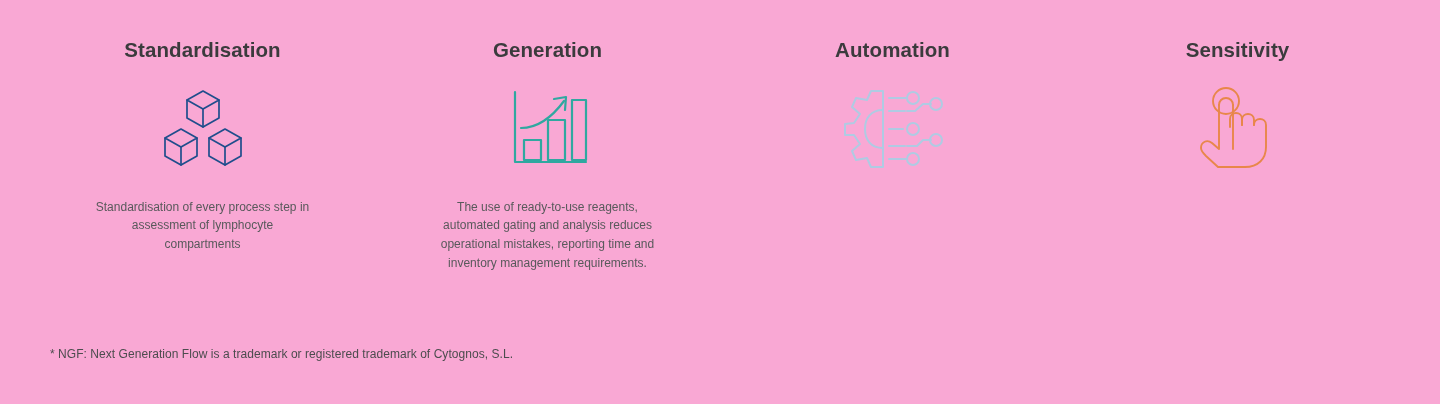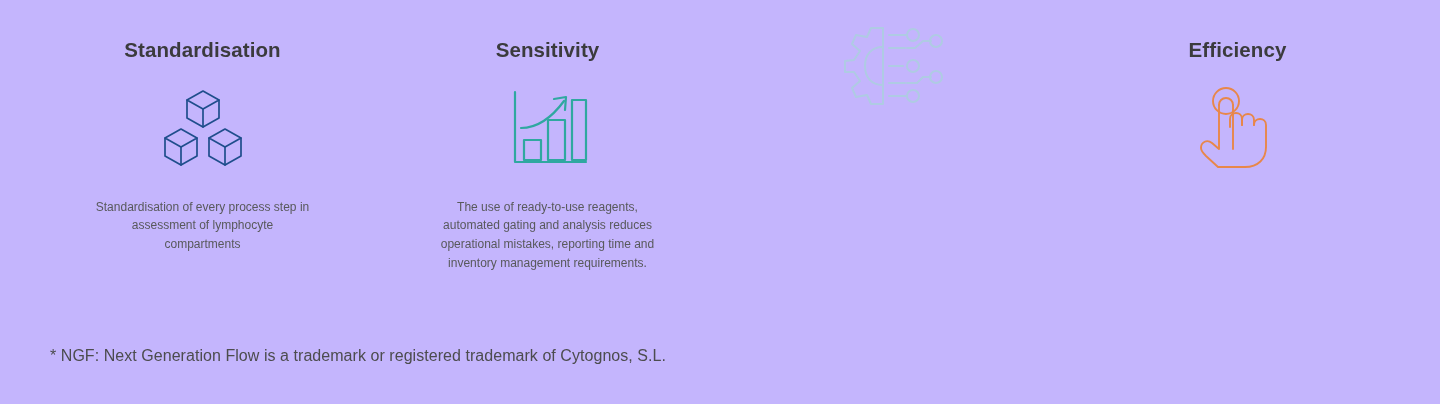--- a/index.html
+++ b/index.html
@@ -7,21 +7,21 @@
     width: 1440px;
     height: 404px;
     background: #ffffff;
     font-family: "Liberation Sans", sans-serif;
     overflow: hidden;
   }
   .page {
     position: relative;
     width: 1440px;
     height: 404px;
-    background: #c4b5fd;
+    background: #f9a8d4;
   }
   .columns {
     display: flex;
     width: 1440px;
     padding: 0 30px;
     align-items: flex-start;
   }
   .col {
     flex: 1 1 0;
     display: flex;
@@ -51,21 +51,21 @@
     line-height: 1.56;
     color: #58595b;
     text-align: center;
     margin-top: 23px;
     max-width: 218px;
   }
   .footnote {
     position: absolute;
     left: 50px;
     top: 347px;
-    font-size: 16px;
+    font-size: 12px;
     color: #4c4c4e;
     letter-spacing: 0.05px;
     white-space: nowrap;
   }
   svg { display: block; }
 </style>
 </head>
 <body>
 
 <div class="page">
@@ -88,35 +88,36 @@
           <polygon points="68,42 84,51 68,60 52,51"></polygon>
           <polyline points="52,51 52,69 68,78 84,69 84,51"></polyline>
           <line x1="68" y1="60" x2="68" y2="78"></line>
         </svg>
       </div>
       <div class="col-body">Standardisation of every process step in assessment of lymphocyte compartments</div>
     </div>
 
 
     <div class="col">
-      <div class="col-heading">Sensitivity</div>
+      <div class="col-heading">Generation</div>
       <div class="icon-wrap">
         <svg width="84" height="82" viewBox="0 0 84 82" fill="none" stroke="#2fa8a0" stroke-width="2.2" stroke-linejoin="round" stroke-linecap="round">
           <polyline points="9,4 9,74 80,74"></polyline>
           <rect x="18" y="52" width="17" height="20"></rect>
           <rect x="42" y="32" width="17" height="40"></rect>
           <rect x="66" y="12" width="14" height="60"></rect>
           <path d="M15 40 C30 40 44 32 58 13"></path>
           <polyline points="48,11 60,9 59,22"></polyline>
         </svg>
       </div>
       <div class="col-body">The use of ready-to-use reagents, automated gating and analysis reduces operational mistakes, reporting time and inventory management requirements.</div>
     </div>
 
     <div class="col">
+      <div class="col-heading">Automation</div>
       <div class="icon-wrap">
         <svg width="100" height="82" viewBox="0 0 100 82" fill="none" stroke="#afcbe3" stroke-width="2" stroke-linejoin="round" stroke-linecap="round">
 
           <path d="M40 3 L40 79 L28 79 L24 70 L13 72 L9 63 L17 56 L11 47 L2 47 L2 36 L11 35 L17 26 L9 19 L13 10 L24 12 L28 3 Z"></path>
           <path d="M40 22 C28 22 22 30 22 41 C22 52 28 60 40 60"></path>
 
           <line x1="46" y1="10" x2="64" y2="10"></line>
           <line x1="46" y1="23" x2="62" y2="23"></line>
           <line x1="46" y1="41" x2="60" y2="41"></line>
           <line x1="46" y1="58" x2="62" y2="58"></line>
@@ -126,21 +127,21 @@
           <circle cx="70" cy="71" r="6"></circle>
           <polyline points="64,23 72,23 80,16 88,16"></polyline>
           <polyline points="64,58 74,58 80,52 88,52"></polyline>
           <circle cx="93" cy="16" r="6"></circle>
           <circle cx="93" cy="52" r="6"></circle>
         </svg>
       </div>
     </div>
 
     <div class="col">
-      <div class="col-heading">Efficiency</div>
+      <div class="col-heading">Sensitivity</div>
       <div class="icon-wrap">
         <svg width="80" height="84" viewBox="0 0 80 84" fill="none" stroke="#e8874a" stroke-width="1.9" stroke-linejoin="round" stroke-linecap="round">
           <circle cx="28" cy="14" r="13"></circle>
           <path d="M21 18 L21 62 L14 56 C9 52 3 55 3 61 C3 64 5 66 8 69 L20 80 L47 80 C60 80 68 72 68 60 L68 38 C68 34 65 32 62 32 C59 32 56 34 56 38"></path>
           <path d="M56 38 L56 33 C56 29 53 27 50 27 C47 27 44 29 44 33 L44 38"></path>
           <path d="M44 38 L44 32 C44 28 41 26 38 26 C35 26 32 28 32 32 L32 40"></path>
           <path d="M35 18 L35 62"></path>
           <path d="M21 18 C21 14 24 11 28 11 C32 11 35 14 35 18"></path>
         </svg>
       </div>

